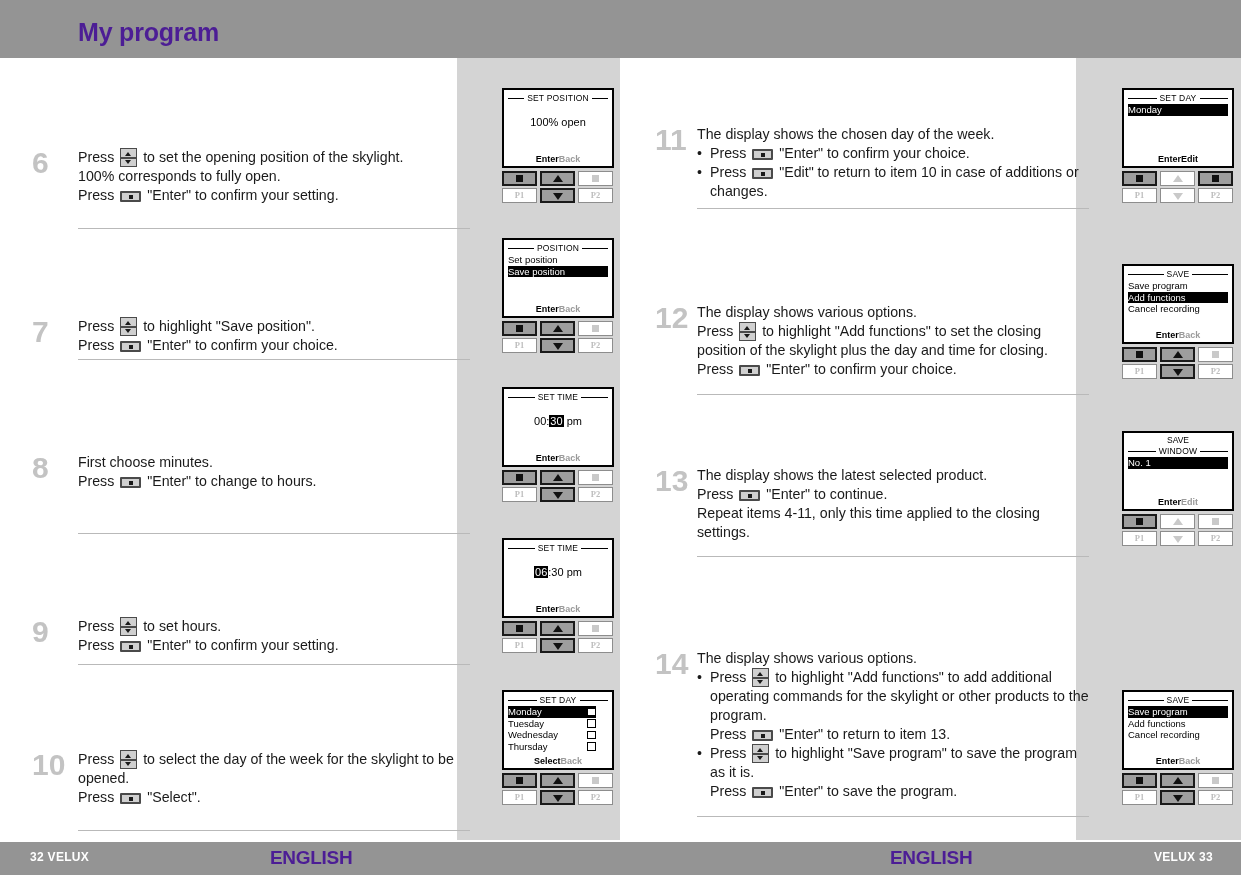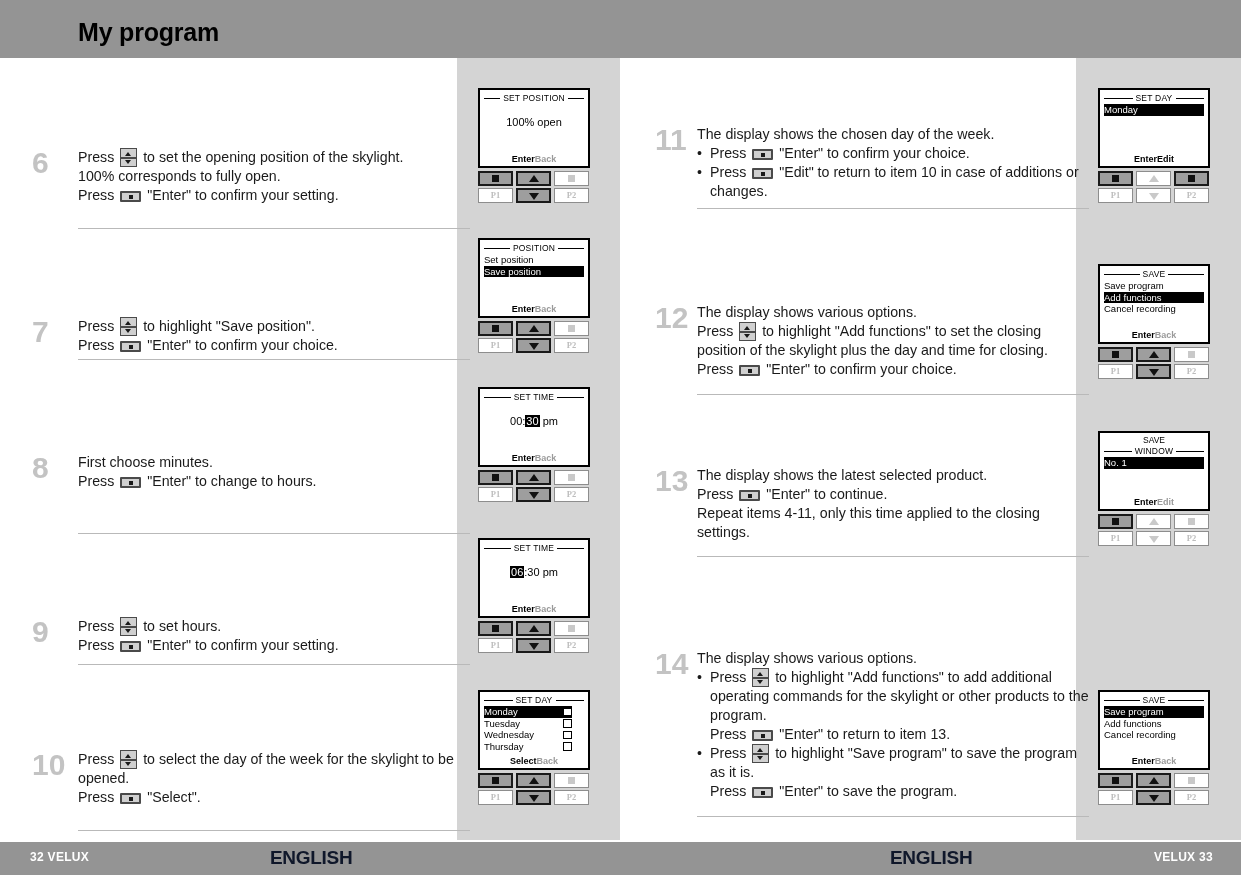--- a/index.html
+++ b/index.html
@@ -11,21 +11,21 @@
     position:relative;
   }
 
   
   .header{
     position:absolute;left:0;top:0;width:1241px;height:58px;
     background:#949494;
   }
   .header-title{
     position:absolute;left:78px;top:18px;
-    color:#000000;font-size:25px;font-weight:bold;
+    color:#4c1d95;font-size:25px;font-weight:bold;
     letter-spacing:-0.2px;
   }
 
   
   .page-left{
     position:absolute;left:0;top:58px;width:620px;height:782px;
     background:#ffffff;
   }
   .page-right{
     position:absolute;left:620px;top:58px;width:621px;height:782px;
@@ -53,21 +53,21 @@
   
   .footer{
     position:absolute;left:0;top:842px;width:1241px;height:33px;
     background:#949494;
   }
   .footer-txt{
     position:absolute;top:8px;color:#ffffff;
     font-size:12px;font-weight:bold;letter-spacing:0.3px;
   }
   .footer-lang{
-    position:absolute;top:5px;color:#0f172a;
+    position:absolute;top:5px;color:#4c1d95;
     font-size:19px;font-weight:bold;letter-spacing:-0.3px;
   }
   #footer-left-page{left:30px;}
   #footer-left-lang{left:270px;}
   #footer-right-lang{left:890px;}
   #footer-right-page{right:28px;}
 
   
   .step{position:absolute;}
   .step-num{
@@ -114,21 +114,21 @@
     width:21px;height:11px;margin:0 2px;
     border:2px solid #4a4a4a;background:#d0d0d0;
     box-sizing:border-box;position:relative;border-radius:1px;
   }
   .key-enter:before{
     content:"";position:absolute;left:50%;top:50%;
     width:4px;height:4px;margin:-2px 0 0 -2px;background:#1a1a1a;
   }
 
   
-  .unit{position:absolute;}
+  .unit{position:absolute;margin-left:24px;}
   .screen{
     position:relative;width:112px;height:80px;
     background:#ffffff;border:2px solid #000000;
     box-sizing:border-box;
   }
   .scr-title-wrap{
     position:absolute;left:4px;right:4px;top:3px;
     display:flex;align-items:center;gap:3px;
   }
   .scr-title-wrap .rule{flex:1 1 auto;height:1px;background:#000;}

